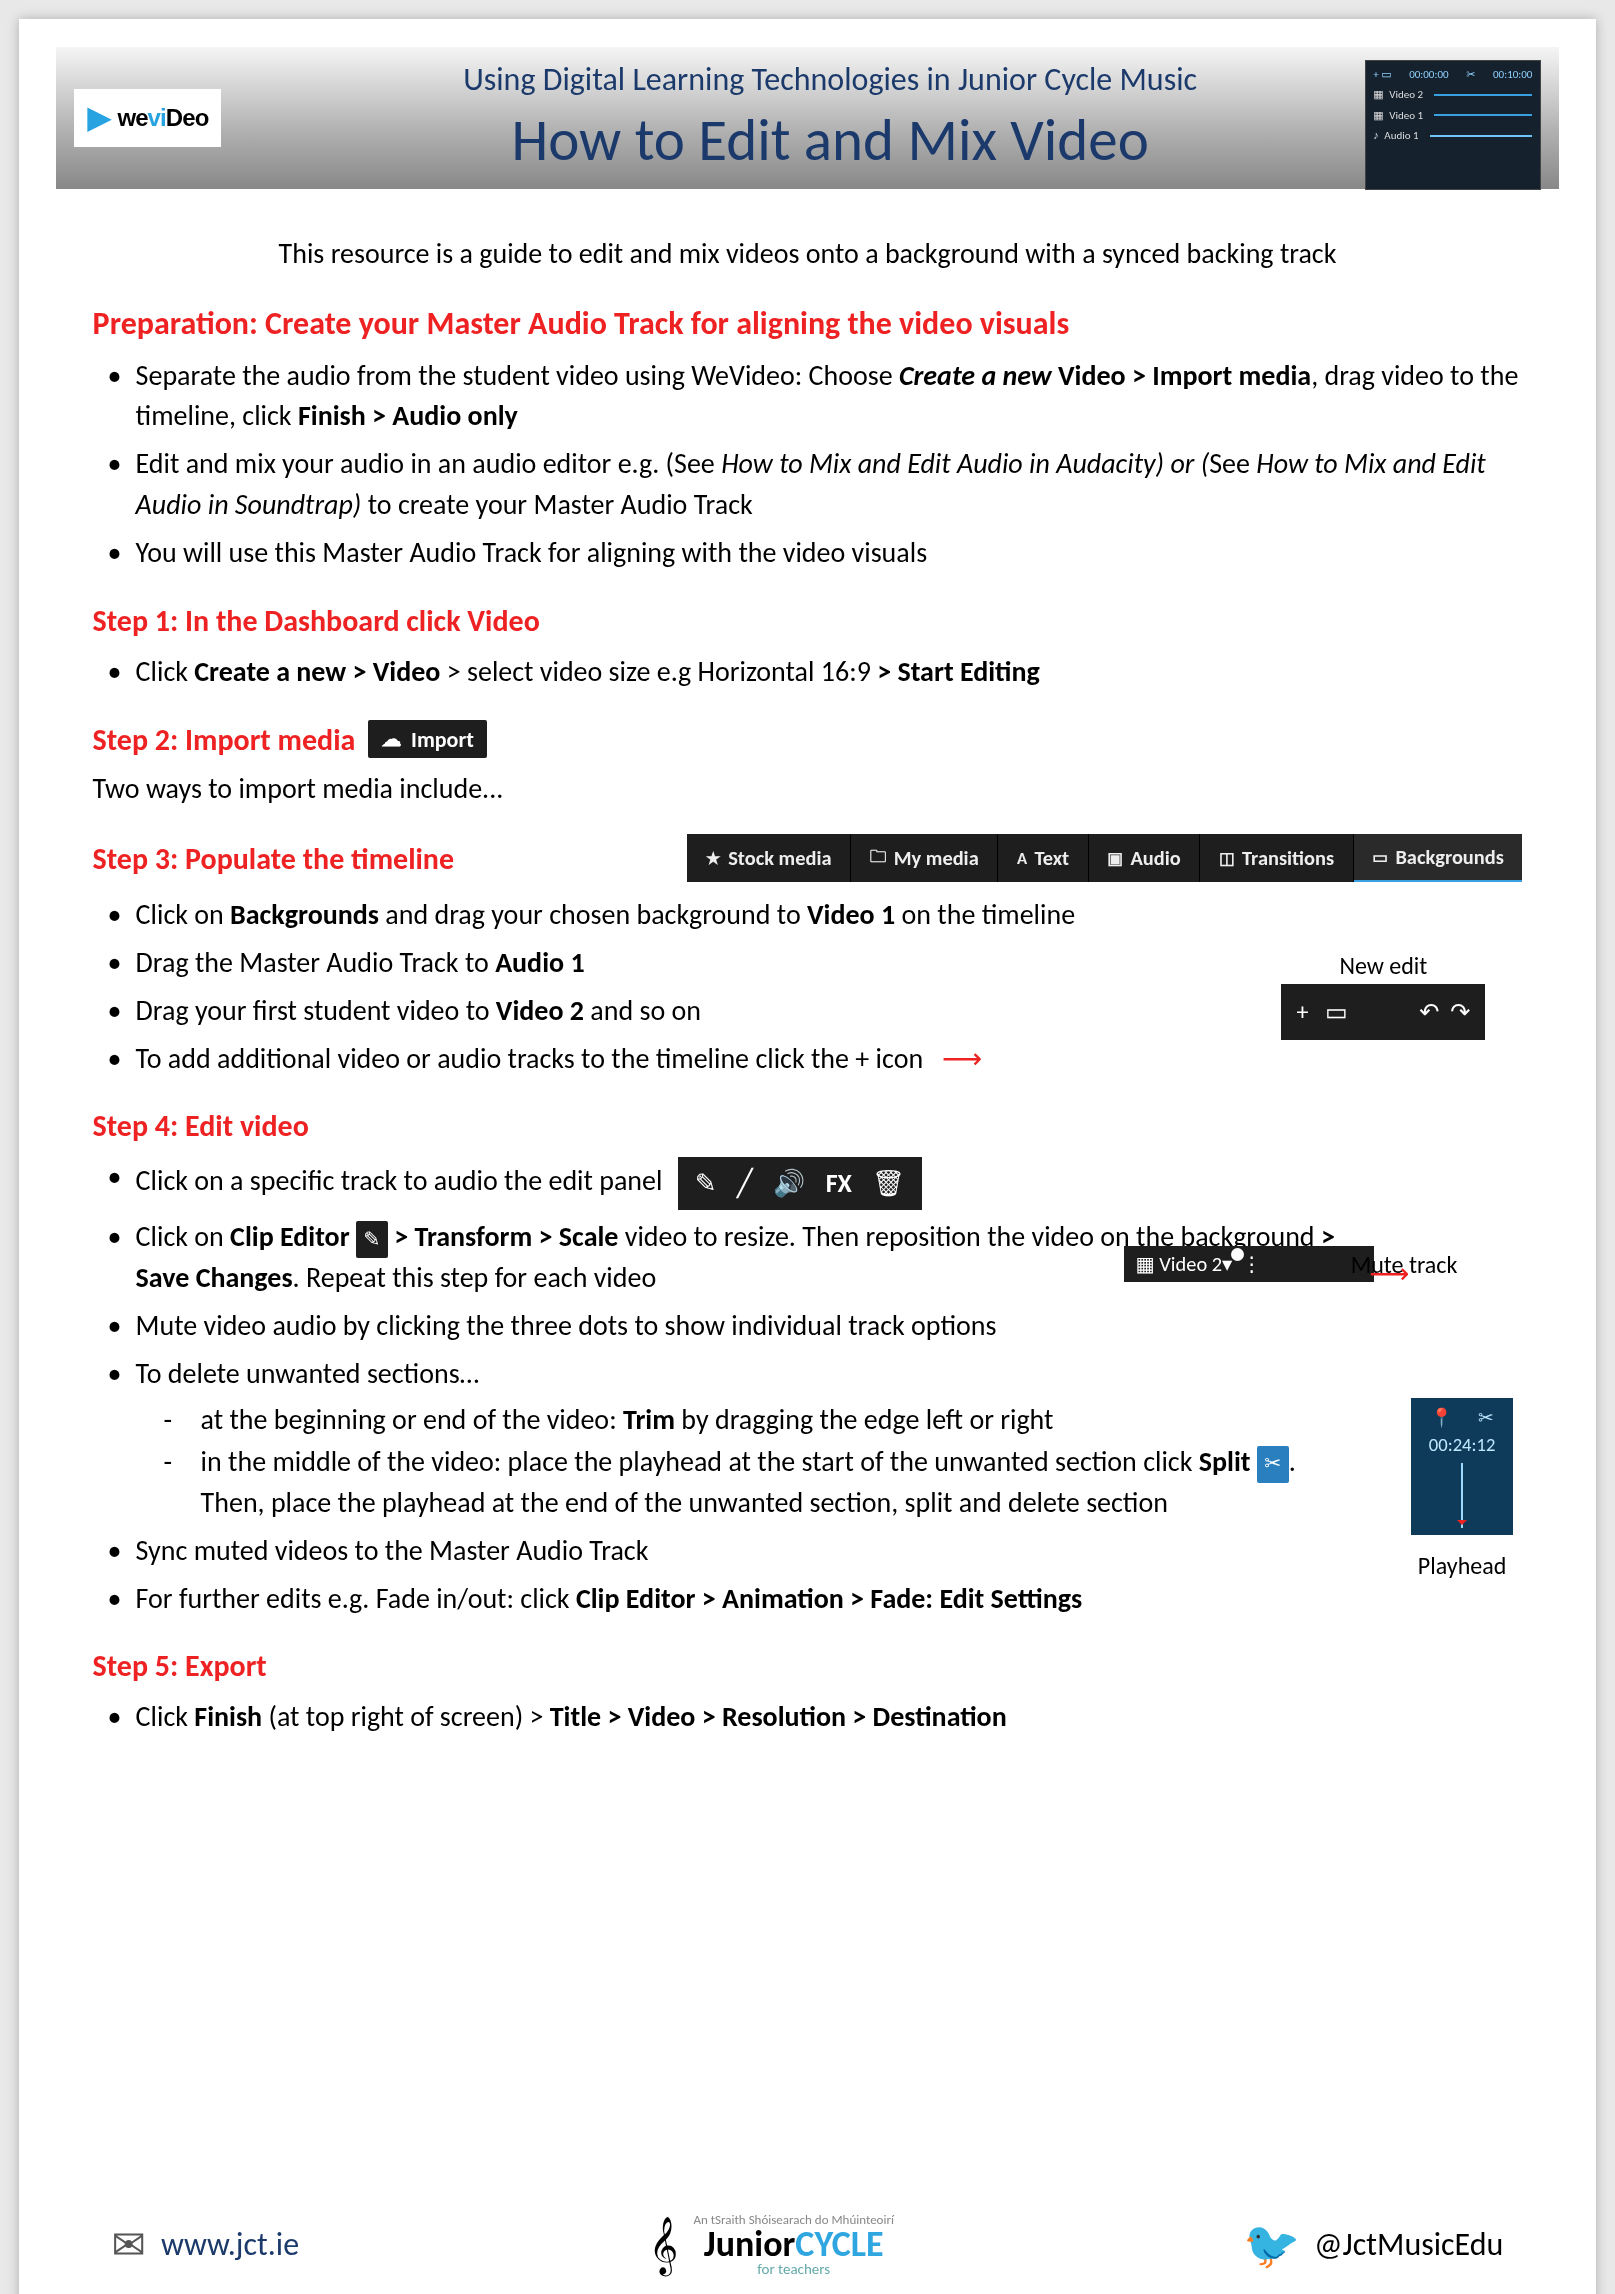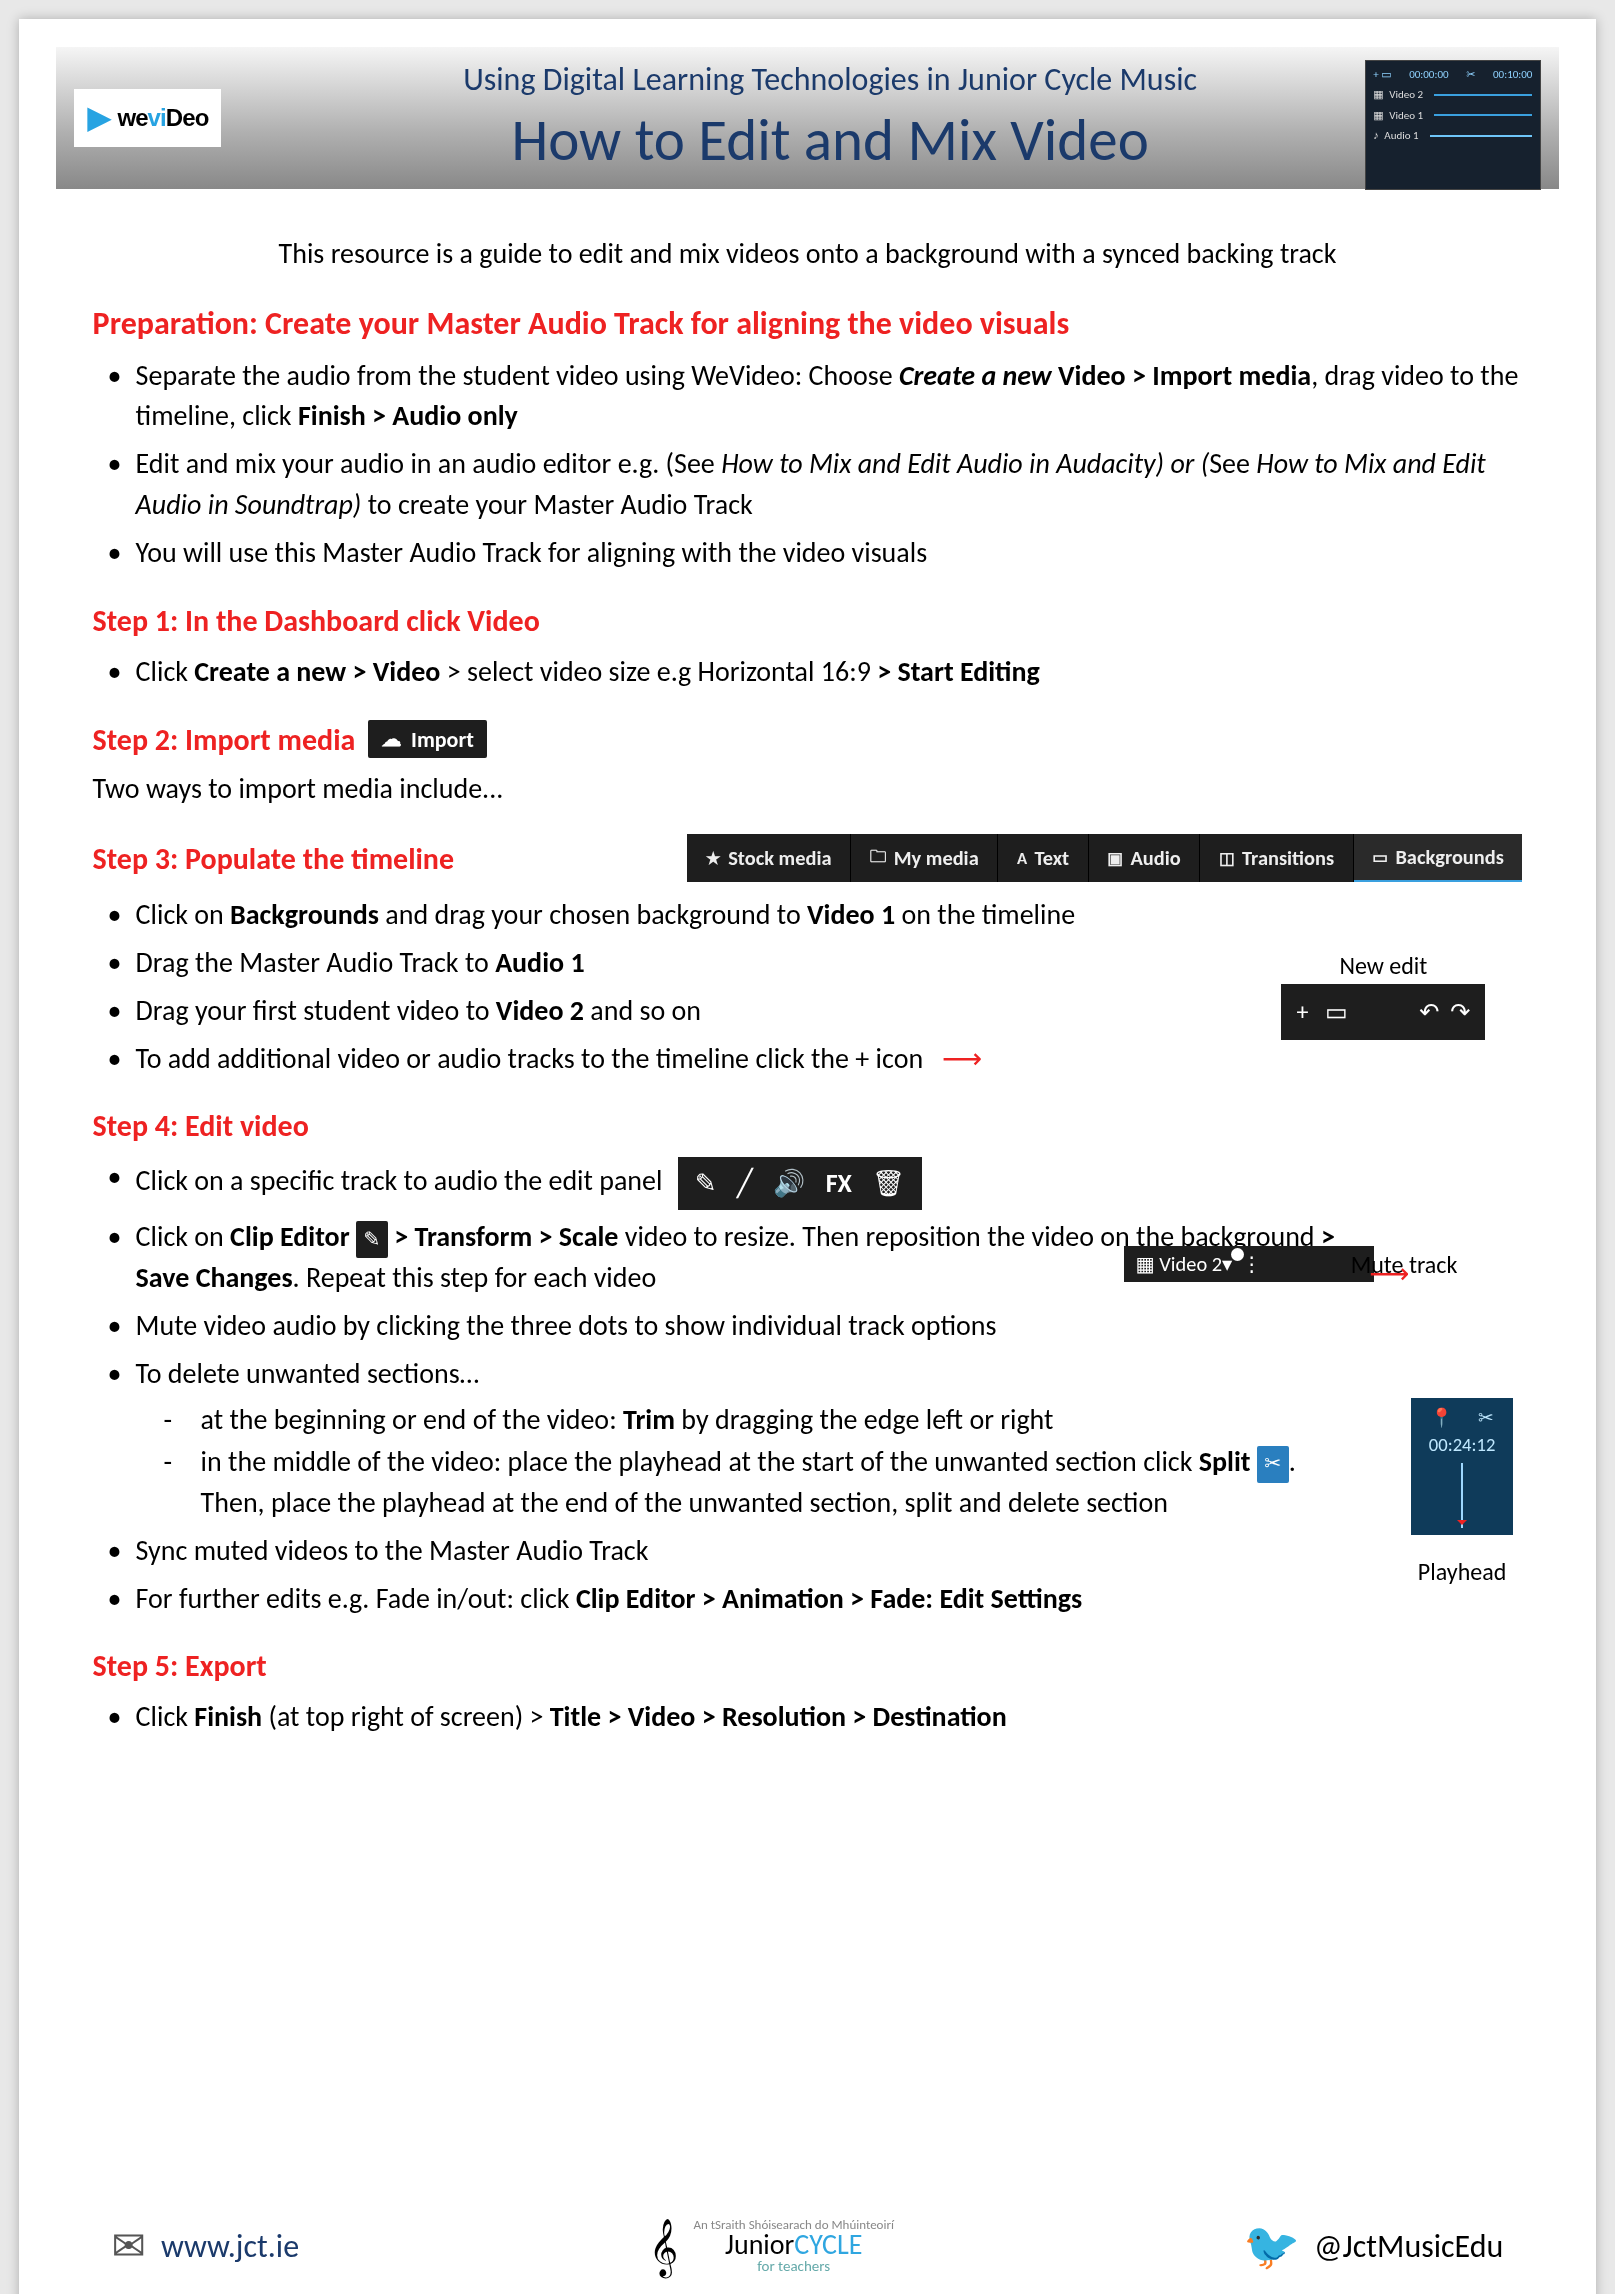--- a/index.html
+++ b/index.html
@@ -109,34 +109,34 @@
   .trackchip .slider::after { content:""; position:absolute; right:24px; top:-3.7px; width:13px; height:13px; background:#fff; border-radius:50%; }
   .mute-label { position:absolute; right:-83px; top:5.6px; font-size:24px; text-align:left; line-height:1.1; }
   .mute-arrow { position:absolute; right:-35px; top:9.3px; color:#e22; font-size:28px; }
 
   
   .playhead-wrap { position:absolute; right:9.3px; top:-9.3px; display:flex; flex-direction:column; align-items:center; }
   .playhead-box { background:#0f3b5a; color:#bfe8ff; width:102px; padding:7.4px; font-size:18.6px; text-align:center; position:relative; }
   .playhead-box .icons { display:flex; justify-content:space-around; font-size:18.6px; margin-bottom:3.7px; color:#bfe8ff; }
   .playhead-box .line { margin:7.4px auto 0; width:1.9px; height:65px; background:#9fd8ff; position:relative; }
   .playhead-box .line::after { content:""; position:absolute; bottom:-1.9px; left:-4.6px; border:5.6px solid transparent; border-top-color:#e22; }
-  .playhead-label { font-size:24px; margin-top:22px; }
+  .playhead-label { font-size:24px; margin-top:16px; }
 
   
   .footer {
     position:absolute; bottom:37px; left:37px; right:37px;
     display:flex; justify-content:space-between; align-items:center;
     padding: 0 56px;
   }
   .footer .item { display:flex; align-items:center; gap:15px; font-size:32px; }
   .footer .mail-ic { font-size:41px; color:#555; }
   .footer .link { color:#1b3a6b; }
   .jc-logo { display:flex; flex-direction:column; align-items:center; line-height:1; }
   .jc-logo .small { font-size:13px; color:#888; }
-  .jc-logo .main { font-size:28px; font-weight:400; }
+  .jc-logo .main { font-size:36px; font-weight:700; }
   .jc-logo .main .j { color:#000; }
   .jc-logo .main .c { color:#2fa6e0; }
   .jc-logo .sub { font-size:15px; color:#6aa; }
   .tw { display:flex; align-items:center; gap:13px; font-size:32px; }
   .tw .bird { color:#444; font-size:46px; }
 
   
   .rel { position:relative; }
 </style>
 </head>

